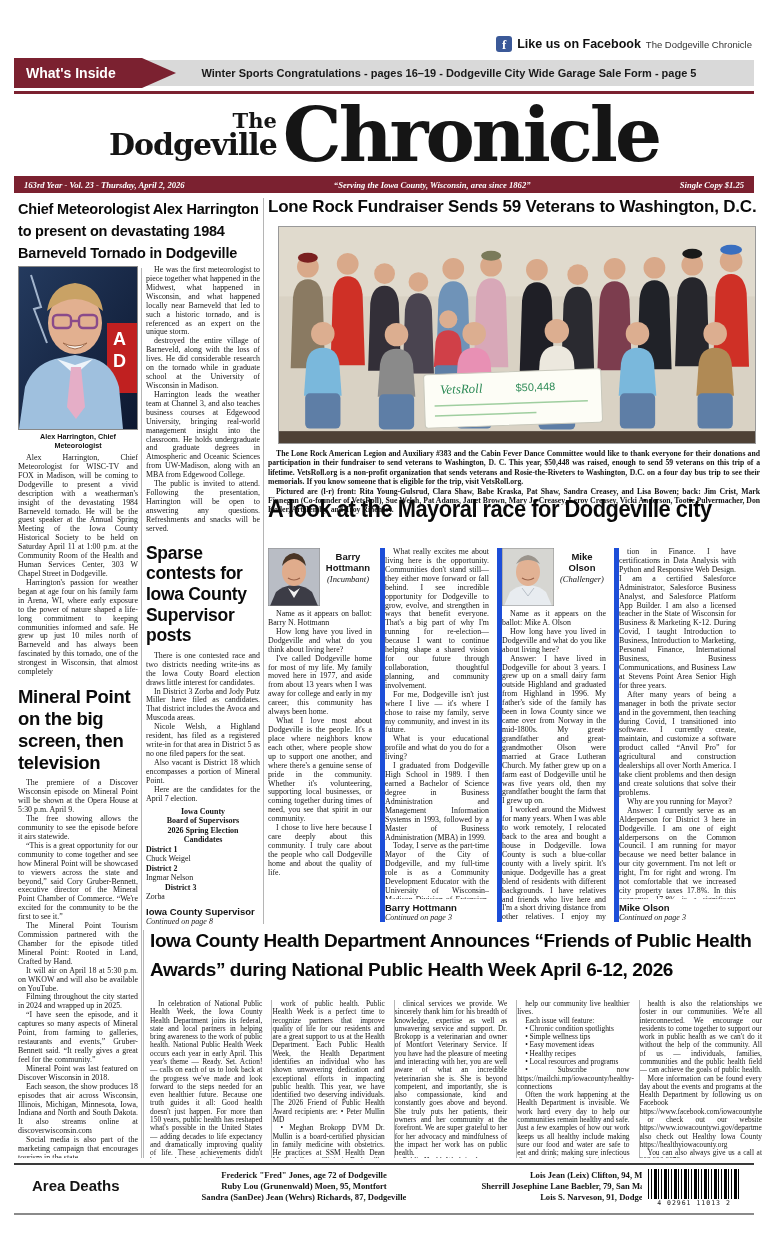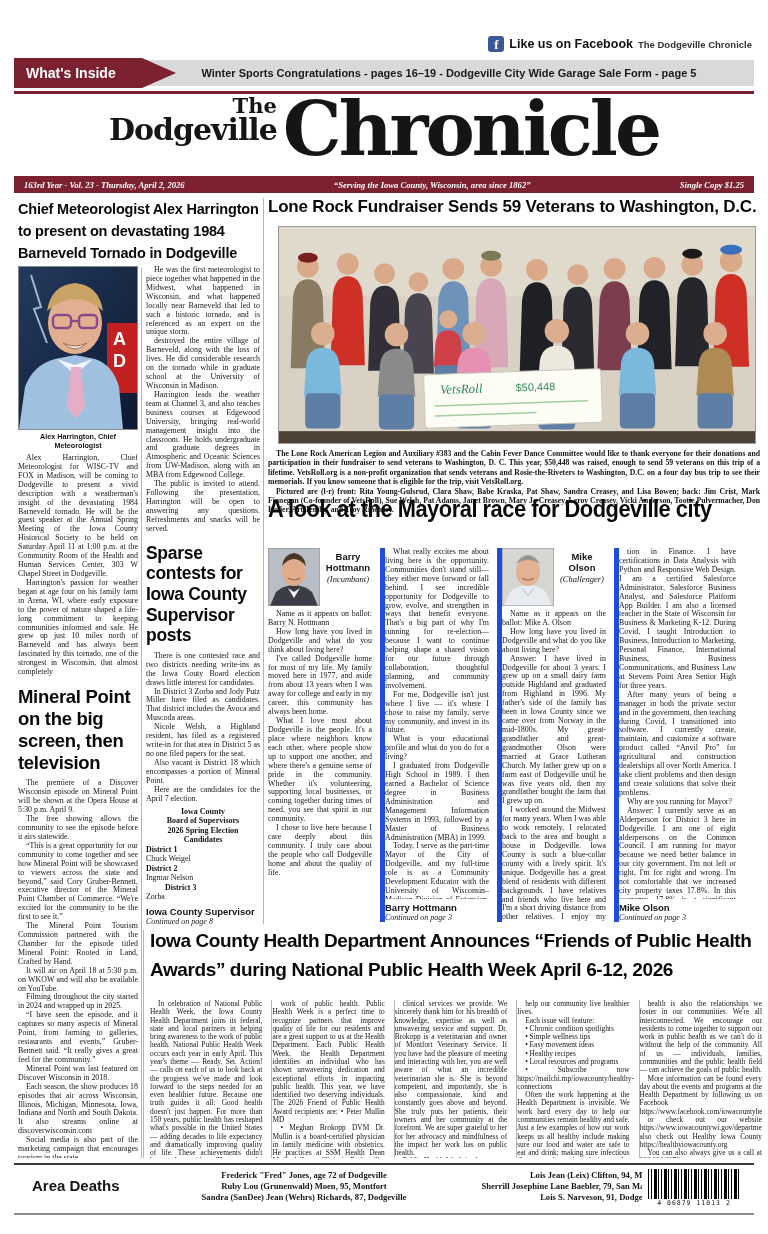--- a/index.html
+++ b/index.html
@@ -7,37 +7,37 @@
         font-family:"Liberation Serif",serif;color:#151515;overflow:hidden;}
   .abs{position:absolute;}
   .hl{font-family:"Liberation Sans",sans-serif;font-weight:bold;color:#0a0a0a;}
 
   
   .fb-row{top:36px;right:16px;display:flex;align-items:center;gap:5px;}
   .fb-icon{width:16px;height:16px;background:#3b5998;color:#fff;border-radius:3px;
            font-family:"Liberation Serif",serif;font-weight:bold;font-size:13px;
            display:flex;align-items:flex-end;justify-content:center;line-height:15px;}
   .fb-label{font-family:"Liberation Sans",sans-serif;font-weight:bold;font-size:12.5px;color:#111;}
-  .fb-account{font-family:"Liberation Sans",sans-serif;font-size:9.5px;color:#333;font-weight:bold;}
+  .fb-account{font-family:"Liberation Sans",sans-serif;font-size:9.5px;color:#333;}
 
   
   .wi-row{top:60px;left:14px;right:14px;height:26px;}
   .wi-bar{position:absolute;left:130px;right:0;top:0;height:26px;background:#d9d9d9;
           display:flex;align-items:center;justify-content:center;
           font-family:"Liberation Sans",sans-serif;font-weight:bold;font-size:11px;color:#1a1a1a;}
   .wi-label{position:absolute;left:0;top:-2px;width:128px;height:30px;background:#7b2130;color:#fff;
             font-family:"Liberation Sans",sans-serif;font-weight:bold;font-size:14px;
             display:flex;align-items:center;padding-left:12px;box-sizing:border-box;z-index:2;}
   .wi-arrow{position:absolute;left:128px;top:-2px;width:0;height:0;z-index:2;
             border-top:15px solid transparent;border-bottom:15px solid transparent;
             border-left:34px solid #7b2130;}
   .rule-maroon{top:91px;left:14px;right:14px;height:3px;background:#7b2130;}
 
   
-  .masthead{top:96px;left:0;right:0;height:78px;display:flex;align-items:flex-start;justify-content:center;gap:6px;}
+  .masthead{top:96px;left:0;right:0;height:78px;display:flex;align-items:center;justify-content:center;gap:6px;}
   .mh-small{text-align:right;font-family:"DejaVu Serif",serif;font-weight:bold;line-height:.95;}
   .mh-the{font-size:21px;}
   .mh-dodge{font-size:30px;letter-spacing:-1px;}
   .mh-big{font-family:"DejaVu Serif",serif;font-weight:bold;font-size:74px;letter-spacing:-3px;line-height:.9;}
 
   
   .dateline{top:176px;left:14px;right:14px;height:17px;background:#7b2130;color:#fff;
             display:flex;align-items:center;justify-content:space-between;padding:8px 10px;box-sizing:border-box;
             font-size:8.6px;font-weight:bold;font-style:italic;}
 
@@ -397,17 +397,17 @@
         <p>Ruby Lou (Grunenwald) Moen, 95, Montfort</p>
         <p>Sandra (SanDee) Jean (Wehrs) Richards, 87, Dodgeville</p>
       </div>
     <div class="deaths-names dn-right">
         <p>Lois Jean (Leix) Clifton, 94, Montfort</p>
         <p>Sherrill Josephine Lane Baebler, 79, San Marcos, TX/Dodgeville</p>
         <p>Lois S. Narveson, 91, Dodgeville</p>
       </div>
     <div class="barcode-box">
       <div class="barcode"></div>
-      <div class="barcode-digits">4 06879 11013 2</div>
+      <div class="barcode-digits">4 02961 11013 2</div>
     </div>
   </div>
 
 </div>
 
 </body></html>

